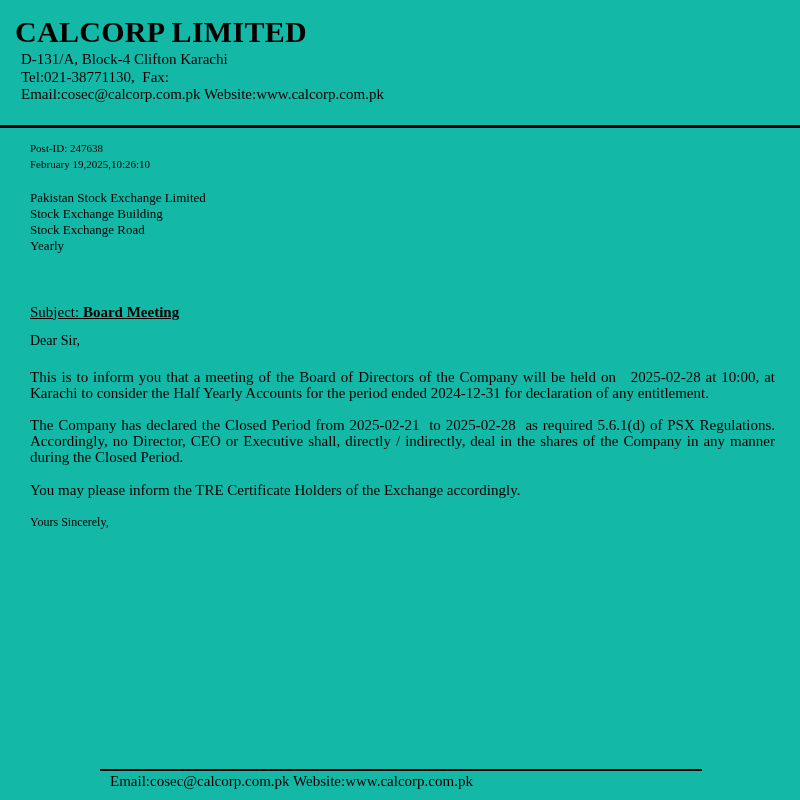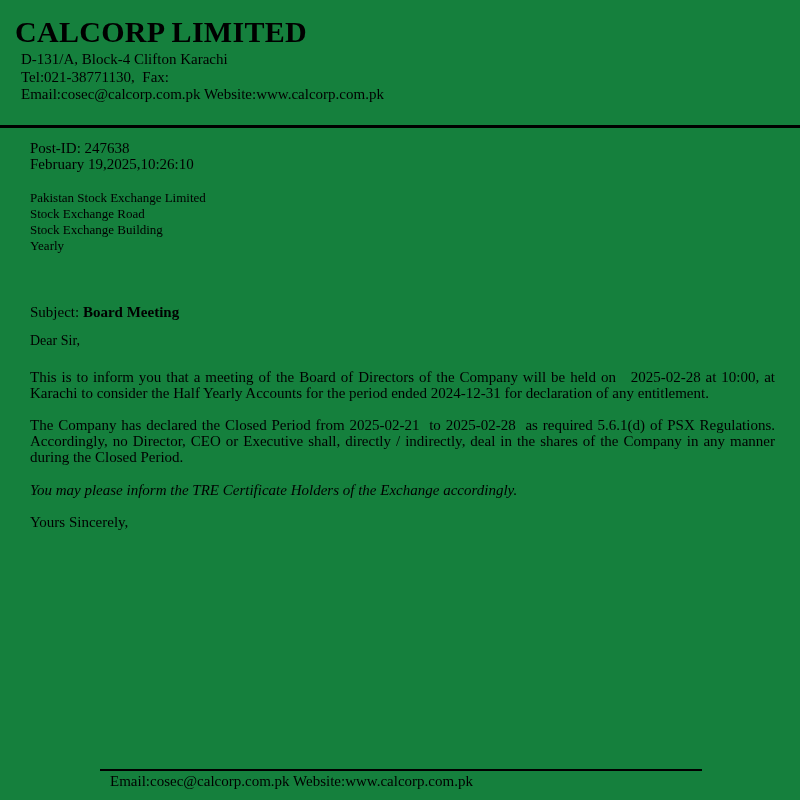--- a/index.html
+++ b/index.html
@@ -4,21 +4,21 @@
 <style>
   html, body {
     margin: 0;
     padding: 0;
     background: #fdfefd;
   }
   .page {
     position: relative;
     width: 800px;
     height: 800px;
-    background: #15803d;
+    background: #14b8a6;
     color: #000;
     font-family: "Liberation Serif", serif;
     overflow: hidden;
   }
   .header {
     padding: 13px 0 0 15px;
   }
   .company-name {
     font-size: 30px;
     font-weight: 700;
@@ -35,57 +35,58 @@
     white-space: pre-wrap;
   }
   .rule-top {
     margin-top: 21px;
     width: 800px;
     height: 3px;
     background: #000;
   }
   .meta {
     margin: 12px 0 0 30px;
-    font-size: 15px;
+    font-size: 11px;
     line-height: 16px;
   }
   .recipient {
     margin: 18px 0 0 30px;
     font-size: 13px;
     line-height: 16px;
   }
   .recipient-title {
     font-weight: 700;
   }
   .subject-line {
     margin: 50px 25px 0 30px;
     font-size: 15px;
     line-height: 16px;
+    text-decoration: underline;
   }
   .subject-value {
     font-weight: 700;
   }
   .salutation {
     margin: 13px 25px 0 30px;
     font-size: 14px;
     line-height: 16px;
   }
   .para {
     margin: 0 25px 0 30px;
     font-size: 15px;
     line-height: 16px;
     text-align: justify;
     white-space: pre-wrap;
   }
   .para-1 { margin-top: 20px; }
   .para-2 { margin-top: 16px; }
-  .para-3 { margin-top: 17px; font-style: italic; }
+  .para-3 { margin-top: 17px; }
   .closing {
     margin: 16px 25px 0 30px;
-    font-size: 15px;
+    font-size: 12px;
     line-height: 16px;
   }
   .footer-rule {
     position: absolute;
     left: 100px;
     top: 769px;
     width: 602px;
     height: 2px;
     background: #000;
   }
@@ -113,22 +114,22 @@
 
   <div class="rule-top"></div>
 
   <div class="meta">
     <div>Post-ID: 247638</div>
     <div>February 19,2025,10:26:10</div>
   </div>
 
   <div class="recipient">
     <div>Pakistan Stock Exchange Limited</div>
+    <div>Stock Exchange Building</div>
     <div>Stock Exchange Road</div>
-    <div>Stock Exchange Building</div>
     <div>Yearly</div>
   </div>
 
   <div class="subject-line">
     <span>Subject: </span><span class="subject-value">Board Meeting</span>
   </div>
 
   <div class="salutation">Dear Sir,</div>
 
   <div class="para para-1">This is to inform you that a meeting of the Board of Directors of the Company will be held on   2025-02-28 at 10:00, at Karachi to consider the Half Yearly Accounts for the period ended 2024-12-31 for declaration of any entitlement.</div>

